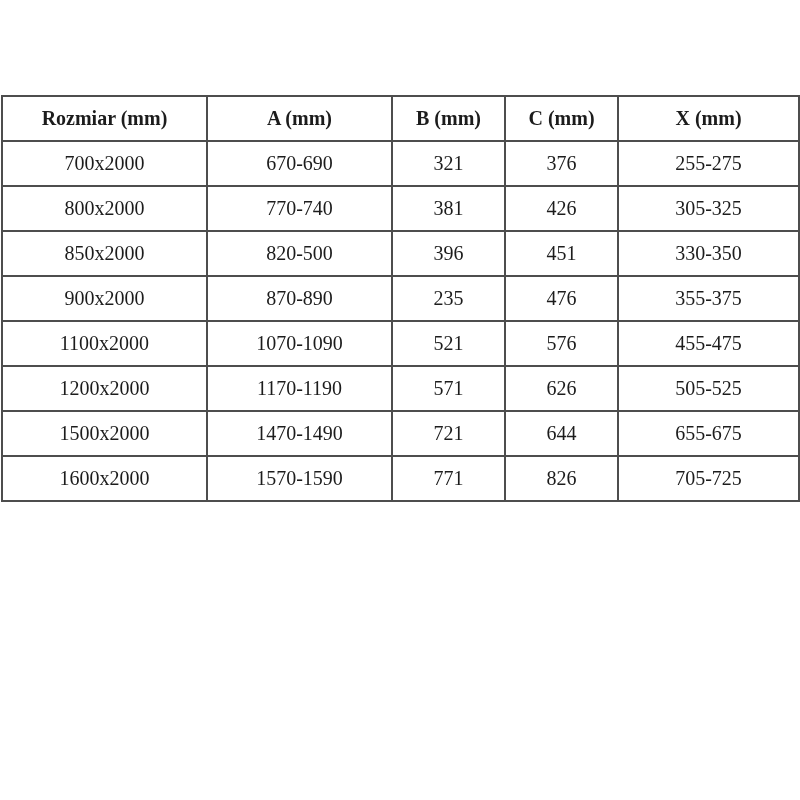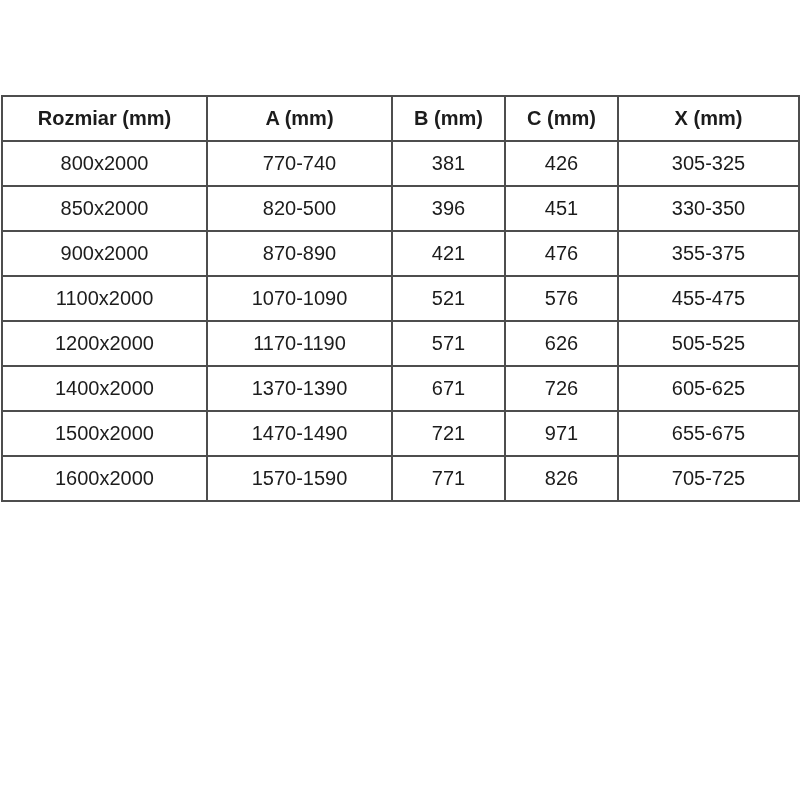--- a/index.html
+++ b/index.html
@@ -5,21 +5,21 @@
   html, body {
     margin: 0;
     padding: 0;
     background: #ffffff;
   }
   .page {
     position: relative;
     width: 800px;
     height: 697px;
     background: #ffffff;
-    font-family: Liberation Sans, sans-serif;
+    font-family: Liberation Serif, serif;
     overflow: hidden;
   }
   table.size-table {
     position: absolute;
     top: 95px;
     left: 1px;
     width: 797px;
     border-collapse: collapse;
     table-layout: fixed;
   }
@@ -61,66 +61,66 @@
       <tr>
         <th>Rozmiar (mm)</th>
         <th>A (mm)</th>
         <th>B (mm)</th>
         <th>C (mm)</th>
         <th>X (mm)</th>
       </tr>
     </thead>
     <tbody>
         <tr>
+          <td>700x2000</td>
+          <td>670-690</td>
+          <td>321</td>
+          <td>376</td>
+          <td>255-275</td>
+        </tr>
+        <tr>
           <td>800x2000</td>
           <td>770-740</td>
           <td>381</td>
           <td>426</td>
           <td>305-325</td>
         </tr>
         <tr>
           <td>850x2000</td>
           <td>820-500</td>
           <td>396</td>
           <td>451</td>
           <td>330-350</td>
         </tr>
         <tr>
           <td>900x2000</td>
           <td>870-890</td>
-          <td>421</td>
+          <td>235</td>
           <td>476</td>
           <td>355-375</td>
         </tr>
         <tr>
           <td>1100x2000</td>
           <td>1070-1090</td>
           <td>521</td>
           <td>576</td>
           <td>455-475</td>
         </tr>
         <tr>
           <td>1200x2000</td>
           <td>1170-1190</td>
           <td>571</td>
           <td>626</td>
           <td>505-525</td>
         </tr>
         <tr>
-          <td>1400x2000</td>
-          <td>1370-1390</td>
-          <td>671</td>
-          <td>726</td>
-          <td>605-625</td>
-        </tr>
-        <tr>
           <td>1500x2000</td>
           <td>1470-1490</td>
           <td>721</td>
-          <td>971</td>
+          <td>644</td>
           <td>655-675</td>
         </tr>
         <tr>
           <td>1600x2000</td>
           <td>1570-1590</td>
           <td>771</td>
           <td>826</td>
           <td>705-725</td>
         </tr>
       </tbody>

